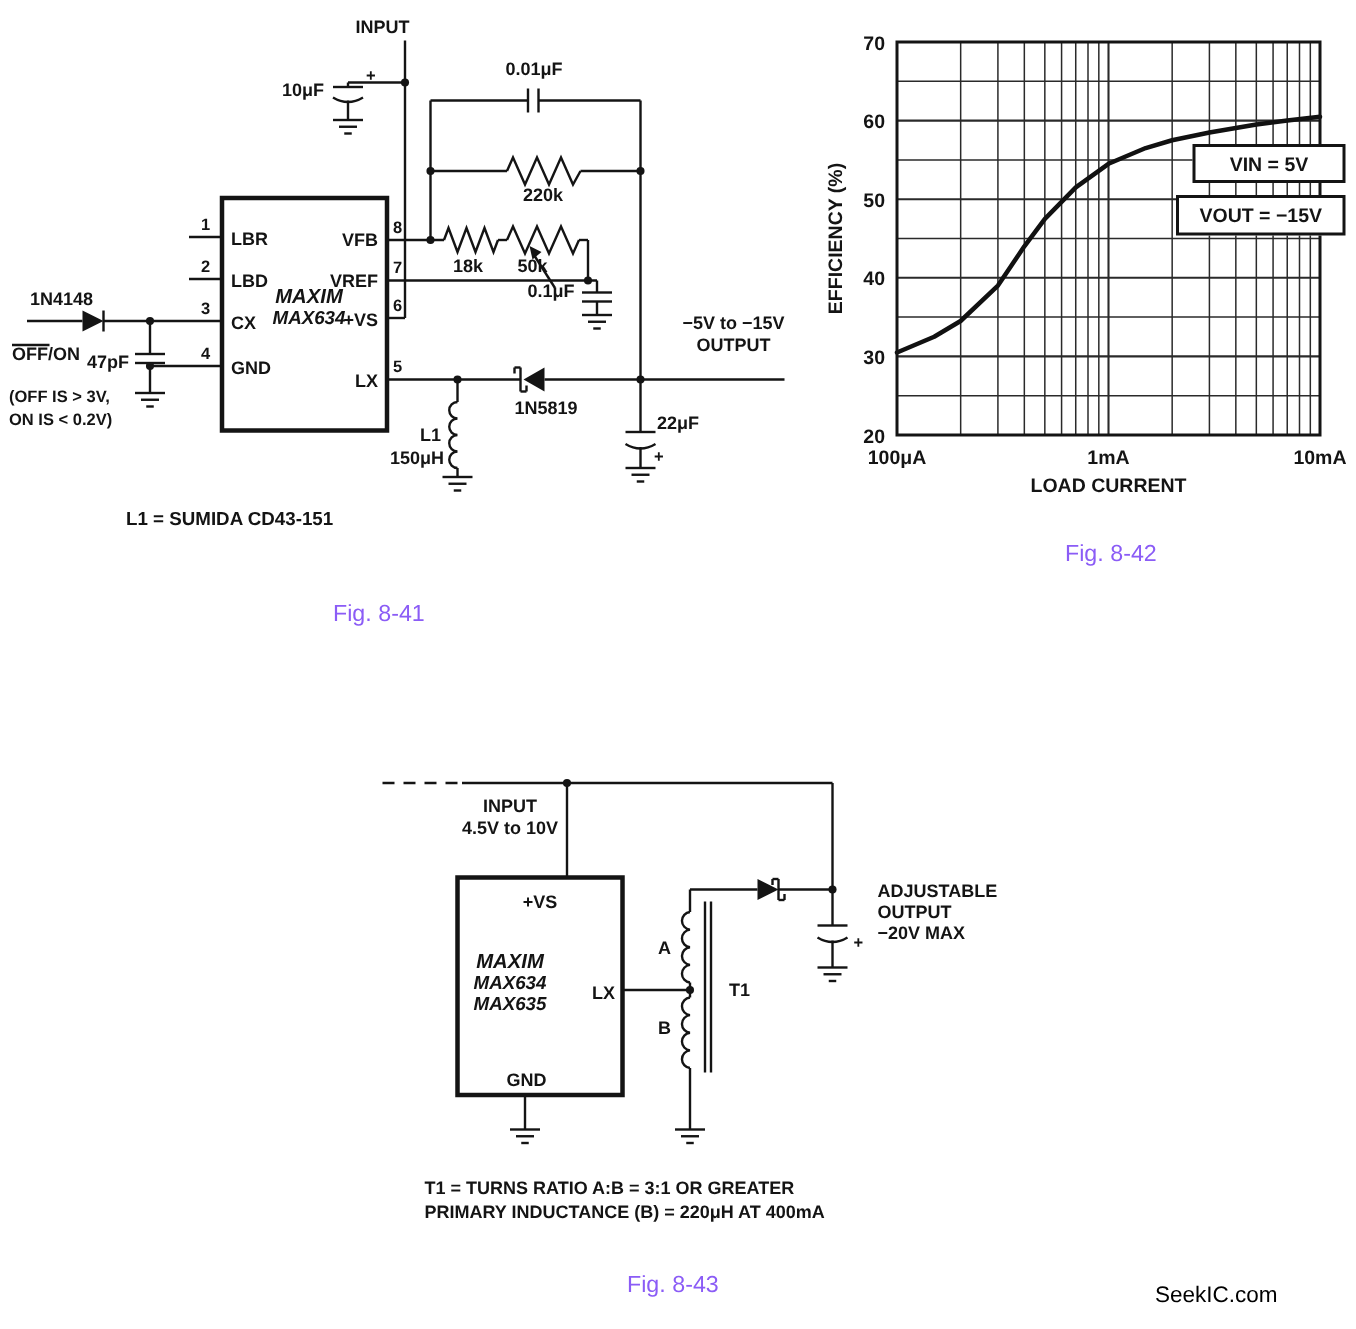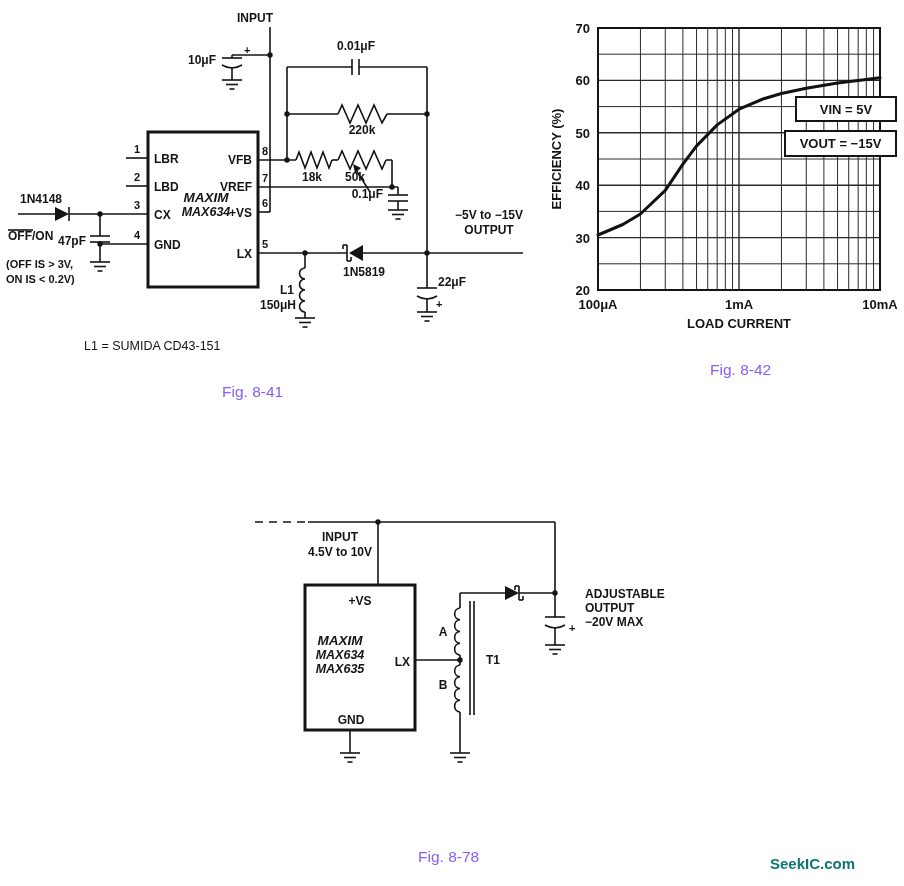--- a/index.html
+++ b/index.html
@@ -17,23 +17,23 @@
   .schem line,.schem path,.schem polyline{stroke:#141414;stroke-width:1.6;fill:none}
   .schem polygon{fill:#141414;stroke:none}
   .schem rect.chip{fill:none;stroke:#141414;stroke-width:3}
   .schem circle.dot{fill:#141414;stroke:none}
   svg use{stroke:#141414;stroke-width:1.7;fill:none}
   .chart{position:absolute;left:545px;top:8px;width:359px;height:345px}
   .ann-box{position:absolute;background:#fff;border:2px solid #141414;display:flex;
            align-items:center;justify-content:center;font-weight:700;font-size:13px;white-space:pre}
   .ann-box sub{font-size:13px}
   .caption{position:absolute;font-size:15.5px;color:#8b5cf6}
-  .note{position:absolute;font-size:12.5px;font-weight:400}
+  .note{position:absolute;font-size:12.5px;font-weight:700}
   .notes843{position:absolute;font-size:12px;font-weight:700;line-height:15.5px}
-  .watermark{position:absolute;font-size:15px;font-weight:700;color:#0f766e}
+  .watermark{position:absolute;font-size:15px;font-weight:400;color:#000000}
 </style>
 </head>
 <body>
 
 <div class="page">
 
   <svg class="schem" width="560" height="410" style="left:0;top:0">
     <defs>
       <g id="gndsym">
         <line x1="-10" y1="0" x2="10" y2="0"></line>
@@ -181,21 +181,21 @@
     <text x="489" y="219" text-anchor="middle">−5V to −15V</text>
     <text x="489" y="234" text-anchor="middle">OUTPUT</text>
     <text x="364" y="276" text-anchor="middle">1N5819</text>
     <text x="438" y="286">22μF</text>
     <text class="small" x="436" y="308">+</text>
     <text x="294" y="294" text-anchor="end">L1</text>
     <text x="296" y="309" text-anchor="end">150μH</text>
   </svg>
 
   <div class="note" style="left:84px;top:339px">L1 = SUMIDA CD43-151</div>
-  <div class="caption" style="left:222px;top:383px">Fig. 8-41</div>
+  <div class="caption" style="left:222px;top:401px">Fig. 8-41</div>
 
   <div class="chart">
     <svg id="chart-svg" width="359" height="345" style="left:0;top:0">
       <g id="chart-grid">
           <line x1="95.44522938862136" y1="20" x2="95.44522938862136" y2="282" stroke="#2a2a2a" stroke-width="1"></line>
           <line x1="120.27409691547243" y1="20" x2="120.27409691547243" y2="282" stroke="#2a2a2a" stroke-width="1"></line>
           <line x1="137.8904587772427" y1="20" x2="137.8904587772427" y2="282" stroke="#2a2a2a" stroke-width="1"></line>
           <line x1="151.55477061137864" y1="20" x2="151.55477061137864" y2="282" stroke="#2a2a2a" stroke-width="1"></line>
           <line x1="162.71932630409373" y1="20" x2="162.71932630409373" y2="282" stroke="#2a2a2a" stroke-width="1"></line>
           <line x1="172.15882364201022" y1="20" x2="172.15882364201022" y2="282" stroke="#2a2a2a" stroke-width="1"></line>
@@ -309,16 +309,20 @@
     <text x="123" y="219" text-anchor="middle">GND</text>
     <text x="215" y="131" text-anchor="middle">A</text>
     <text x="215" y="184" text-anchor="middle">B</text>
     <text x="258" y="159">T1</text>
     <text x="357" y="93">ADJUSTABLE</text>
     <text x="357" y="107">OUTPUT</text>
     <text x="357" y="121">−20V MAX</text>
     <text class="small" x="341" y="127">+</text>
   </svg>
 
-  <div class="caption" style="left:418px;top:848px">Fig. 8-78</div>
+  <div class="notes843" style="left:283px;top:785px">
+    <div>T1 = TURNS RATIO A:B = 3:1 OR GREATER</div>
+    <div>PRIMARY INDUCTANCE (B) = 220μH AT 400mA</div>
+  </div>
+  <div class="caption" style="left:418px;top:848px">Fig. 8-43</div>
 
   <div class="watermark" style="left:770px;top:855px">SeekIC.com</div>
 </div>
 
 </body></html>

